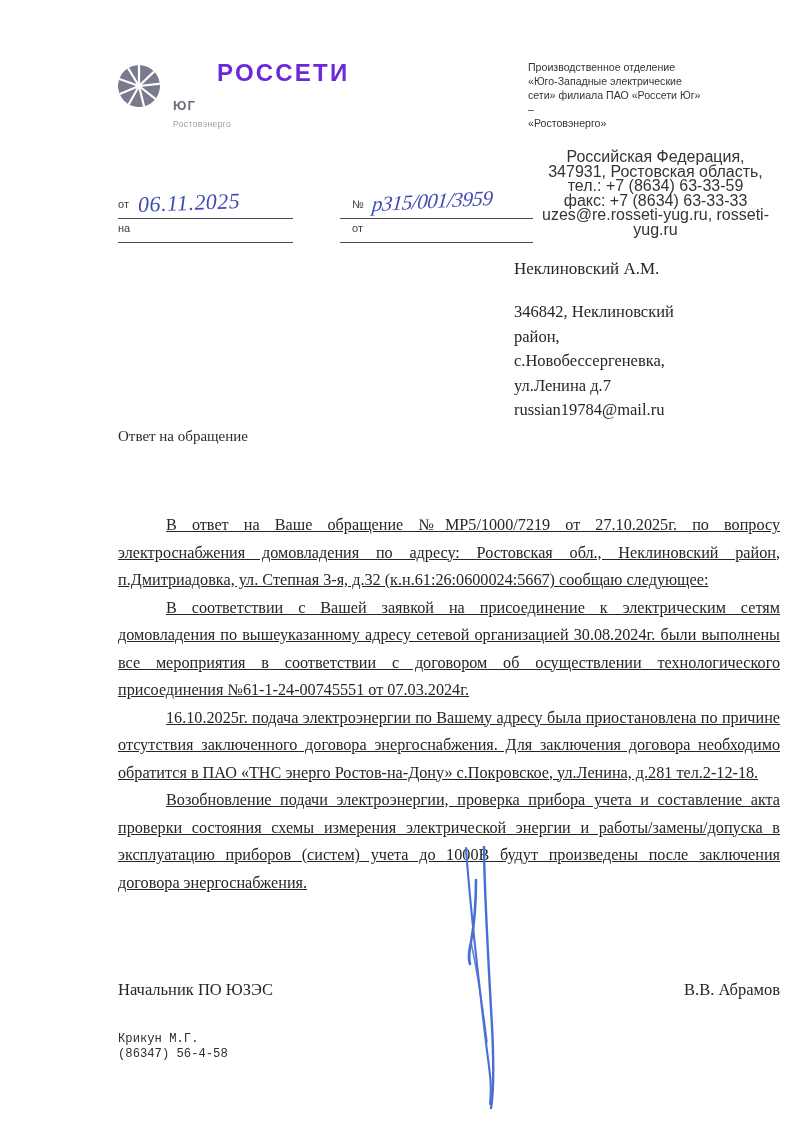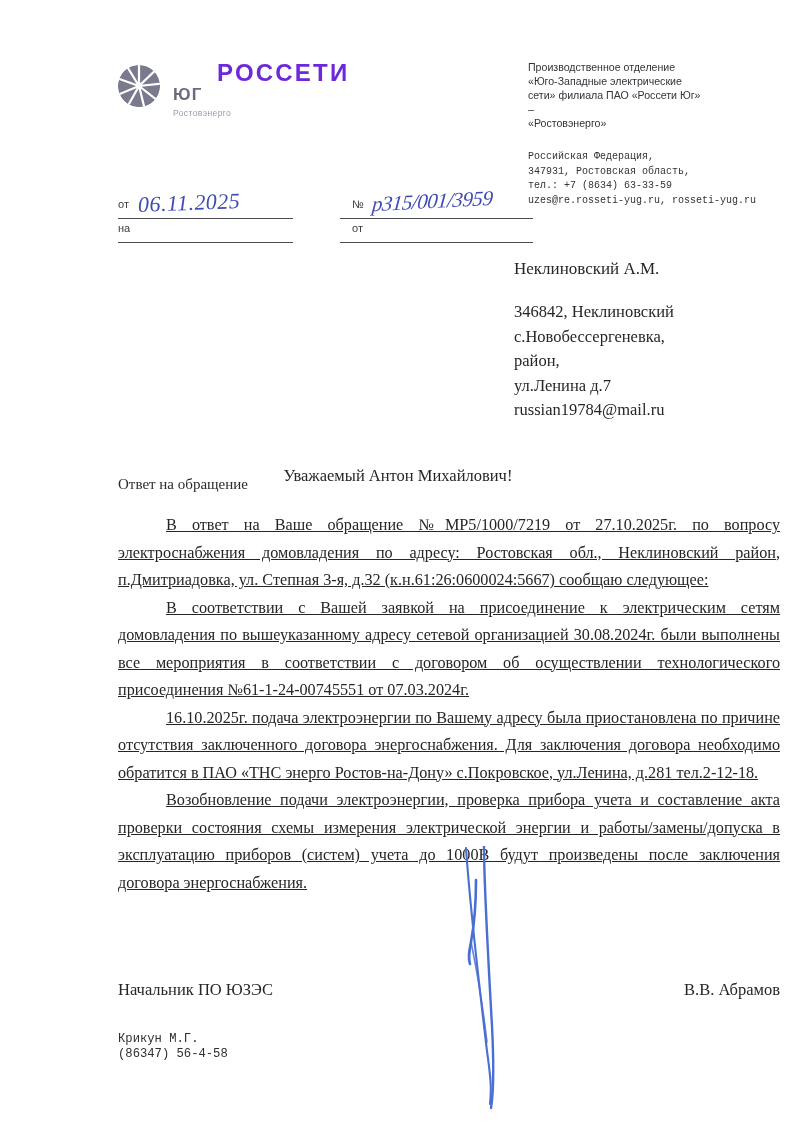--- a/index.html
+++ b/index.html
@@ -45,26 +45,26 @@
   }
   .logo-title {
     font-size: 24px;
     font-weight: bold;
     letter-spacing: 2.2px;
     color: #6d28d9;
     line-height: 21px;
     margin-left: 44px;
   }
   .logo-sub {
-    font-size: 17px;
+    font-size: 13px;
     font-weight: bold;
     letter-spacing: 1.2px;
     color: #6b6b80;
     line-height: 14px;
-    margin-top: 5px;
+    margin-top: 16px;
   }
   .logo-sub2 {
     font-size: 8.5px;
     letter-spacing: 0.4px;
     color: #9a9aab;
     line-height: 12px;
     margin-top: 5px;
   }
 
   .org-block {
@@ -78,24 +78,25 @@
     color: #33333a;
   }
   .org-block .dash {
     line-height: 13px;
   }
   .addr-block {
     position: absolute;
     left: 528px;
     top: 150px;
     width: 255px;
-    font-family: Liberation Mono, monospace;
-    font-size: 10px;
+    font-family: Liberation Sans, sans-serif;
+    font-size: 16px;
     line-height: 14.6px;
     color: #33333a;
+    text-align: center;
   }
 
   
   .form-fields {
     position: absolute;
     left: 118px;
     top: 192px;
     width: 420px;
     height: 56px;
   }
@@ -157,21 +158,20 @@
     color: #262626;
   }
 
   
   .subject {
     position: absolute;
     left: 118px;
     top: 428px;
     font-size: 15px;
     color: #2b2b2b;
-    margin-top: 48px;
   }
   .salutation {
     position: absolute;
     left: 118px;
     top: 466px;
     width: 560px;
     text-align: center;
     font-size: 16.5px;
     color: #262626;
   }
@@ -278,20 +278,21 @@
     <div>«Юго-Западные электрические</div>
     <div>сети» филиала ПАО «Россети Юг»</div>
     <div class="dash">–</div>
     <div>«Ростовэнерго»</div>
   </div>
 
   <div class="addr-block">
     <div>Российская Федерация,</div>
     <div>347931, Ростовская область,</div>
     <div>тел.: +7 (8634) 63-33-59</div>
+    <div>факс: +7 (8634) 63-33-33</div>
     <div>uzes@re.rosseti-yug.ru, rosseti-yug.ru</div>
   </div>
 
   <div class="form-fields">
     <span class="ff-label" id="ff-ot-label">от</span>
     <span class="ff-rule" id="ff-ot-rule"></span>
     <span class="ff-hand" id="ff-date-hand">06.11.2025</span>
 
     <span class="ff-label" id="ff-na-label">на</span>
     <span class="ff-rule" id="ff-na-rule"></span>
@@ -300,28 +301,27 @@
     <span class="ff-rule" id="ff-num-rule"></span>
     <span class="ff-hand num" id="ff-num-hand">р315/001/3959</span>
 
     <span class="ff-label" id="ff-ot2-label">от</span>
     <span class="ff-rule" id="ff-ot2-rule"></span>
   </div>
 
   <div class="addressee-name">Неклиновский А.М.</div>
   <div class="addressee-addr">
     <div>346842, Неклиновский</div>
+    <div>район,</div>
     <div>с.Новобессергеневка,</div>
-    <div>район,</div>
     <div>ул.Ленина д.7</div>
     <div>russian19784@mail.ru</div>
   </div>
 
   <div class="subject">Ответ на обращение</div>
-  <div class="salutation">Уважаемый Антон Михайлович!</div>
 
   <div class="body-text">
     <p>В ответ на Ваше обращение №МР5/1000/7219 от 27.10.2025г. по вопросу электроснабжения домовладения по адресу: Ростовская обл., Неклиновский район, п.Дмитриадовка, ул. Степная 3-я, д.32 (к.н.61:26:0600024:5667) сообщаю следующее:</p>
     <p>В соответствии с Вашей заявкой на присоединение к электрическим сетям домовладения по вышеуказанному адресу сетевой организацией 30.08.2024г. были выполнены все мероприятия в соответствии с договором об осуществлении технологического присоединения №61-1-24-00745551 от 07.03.2024г.</p>
     <p>16.10.2025г. подача электроэнергии по Вашему адресу была приостановлена по причине отсутствия заключенного договора энергоснабжения. Для заключения договора необходимо обратится в ПАО «ТНС энерго Ростов-на-Дону» с.Покровское, ул.Ленина, д.281 тел.2-12-18.</p>
     <p>Возобновление подачи электроэнергии, проверка прибора учета и составление акта проверки состояния схемы измерения электрической энергии и работы/замены/допуска в эксплуатацию приборов (систем) учета до 1000В будут произведены после заключения договора энергоснабжения.</p>
   </div>
 
   <svg class="signature-svg" viewBox="0 0 140 272" aria-hidden="true">
     <g fill="none" stroke="#4a6fd4" stroke-linecap="round">

